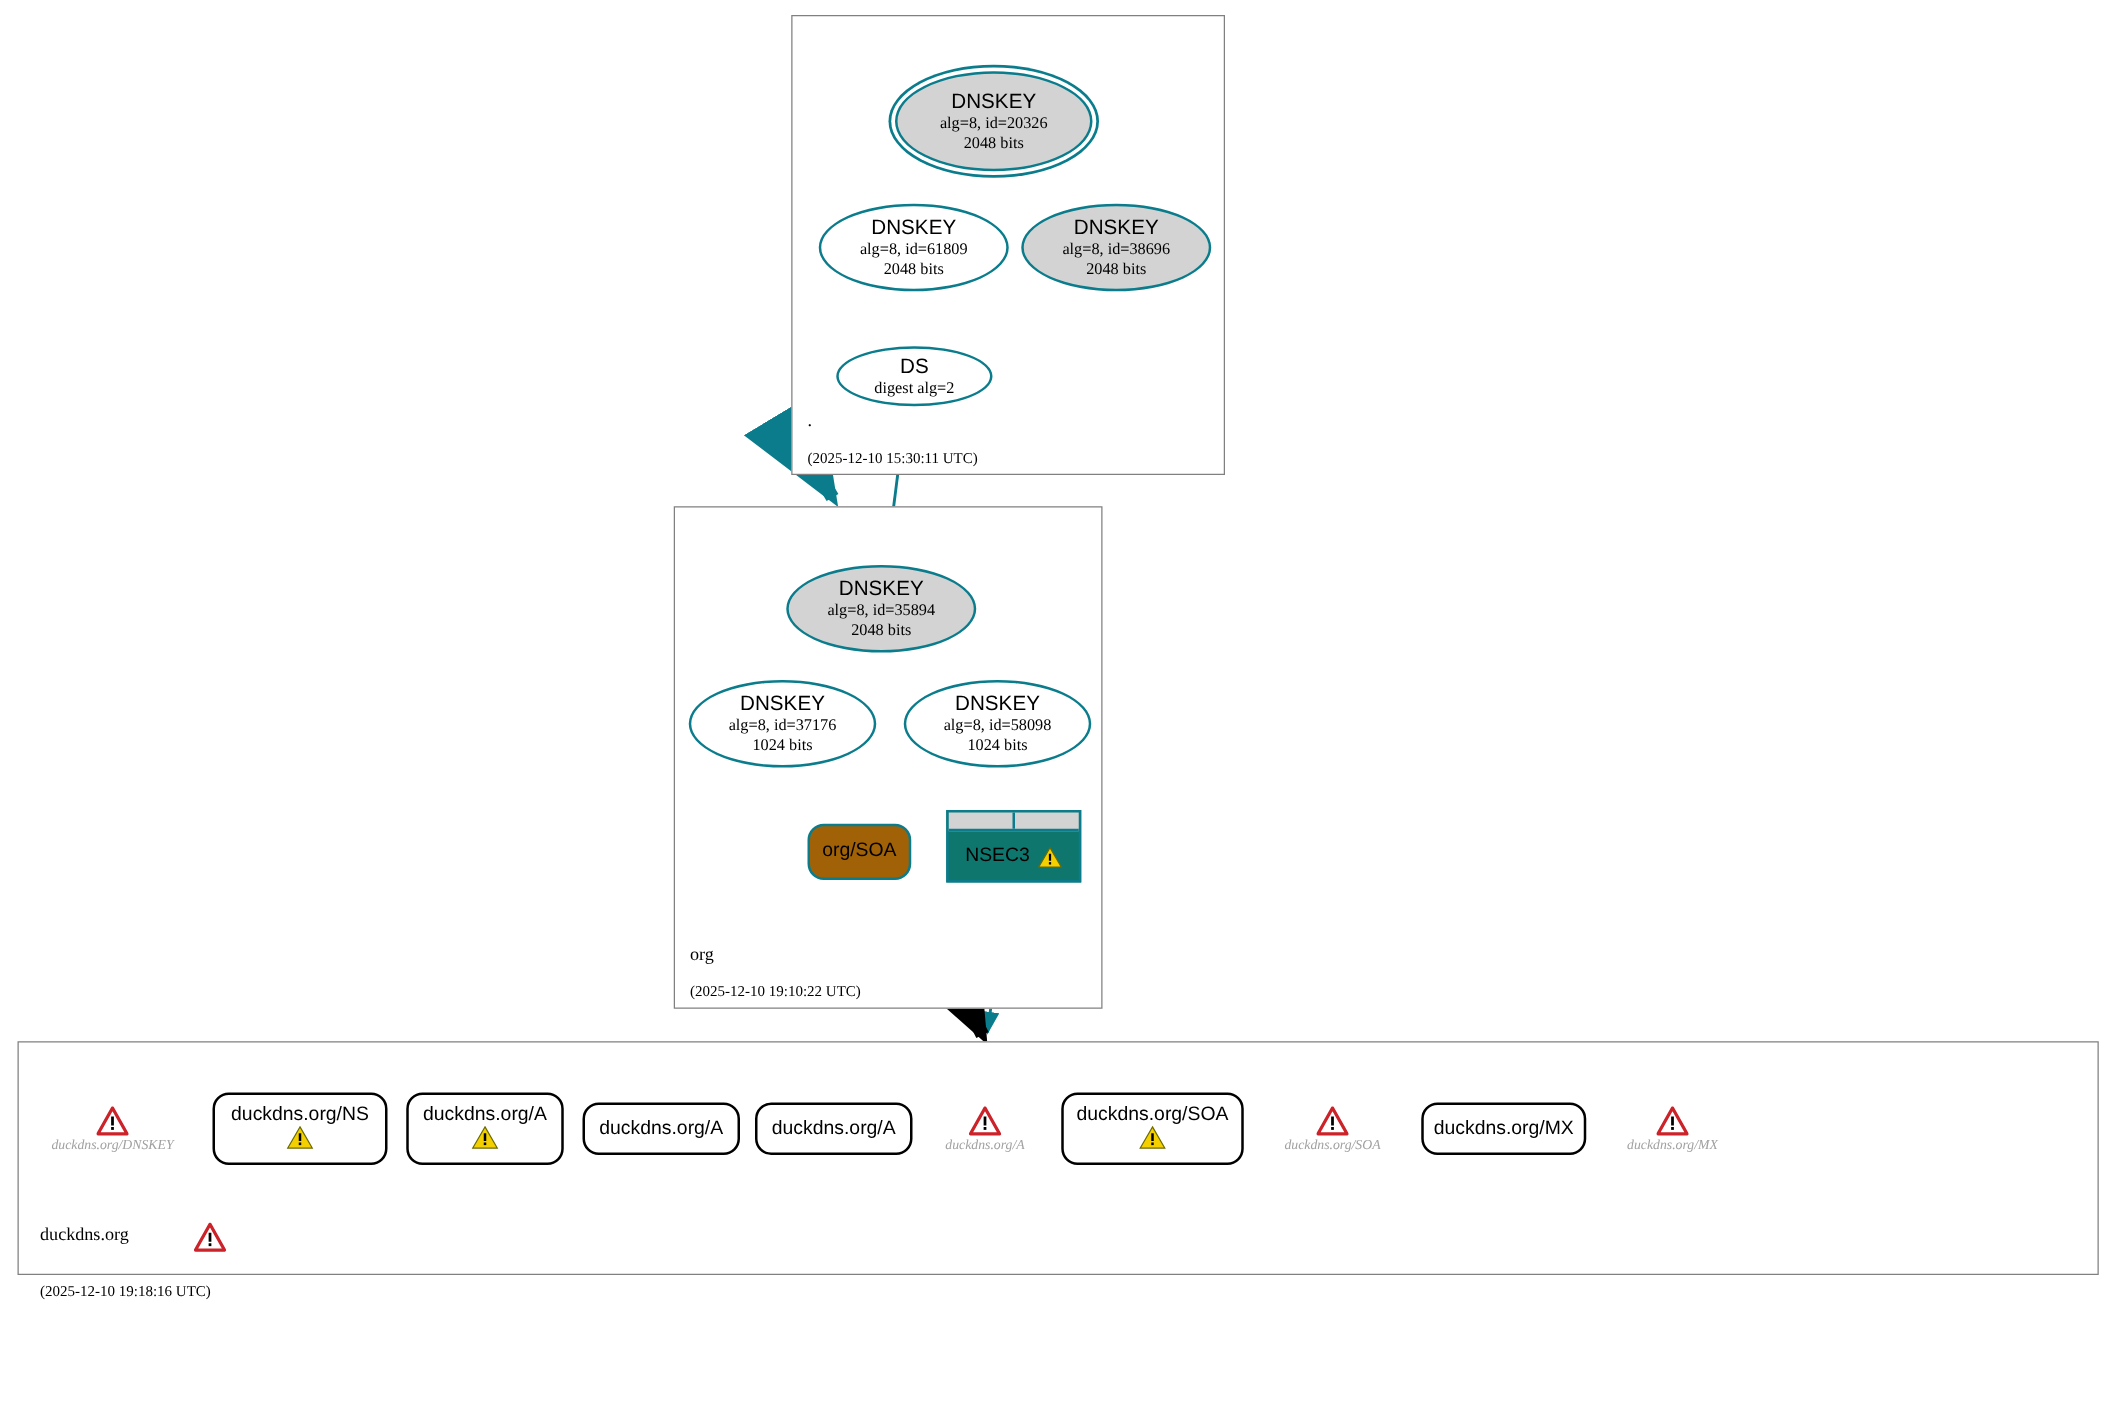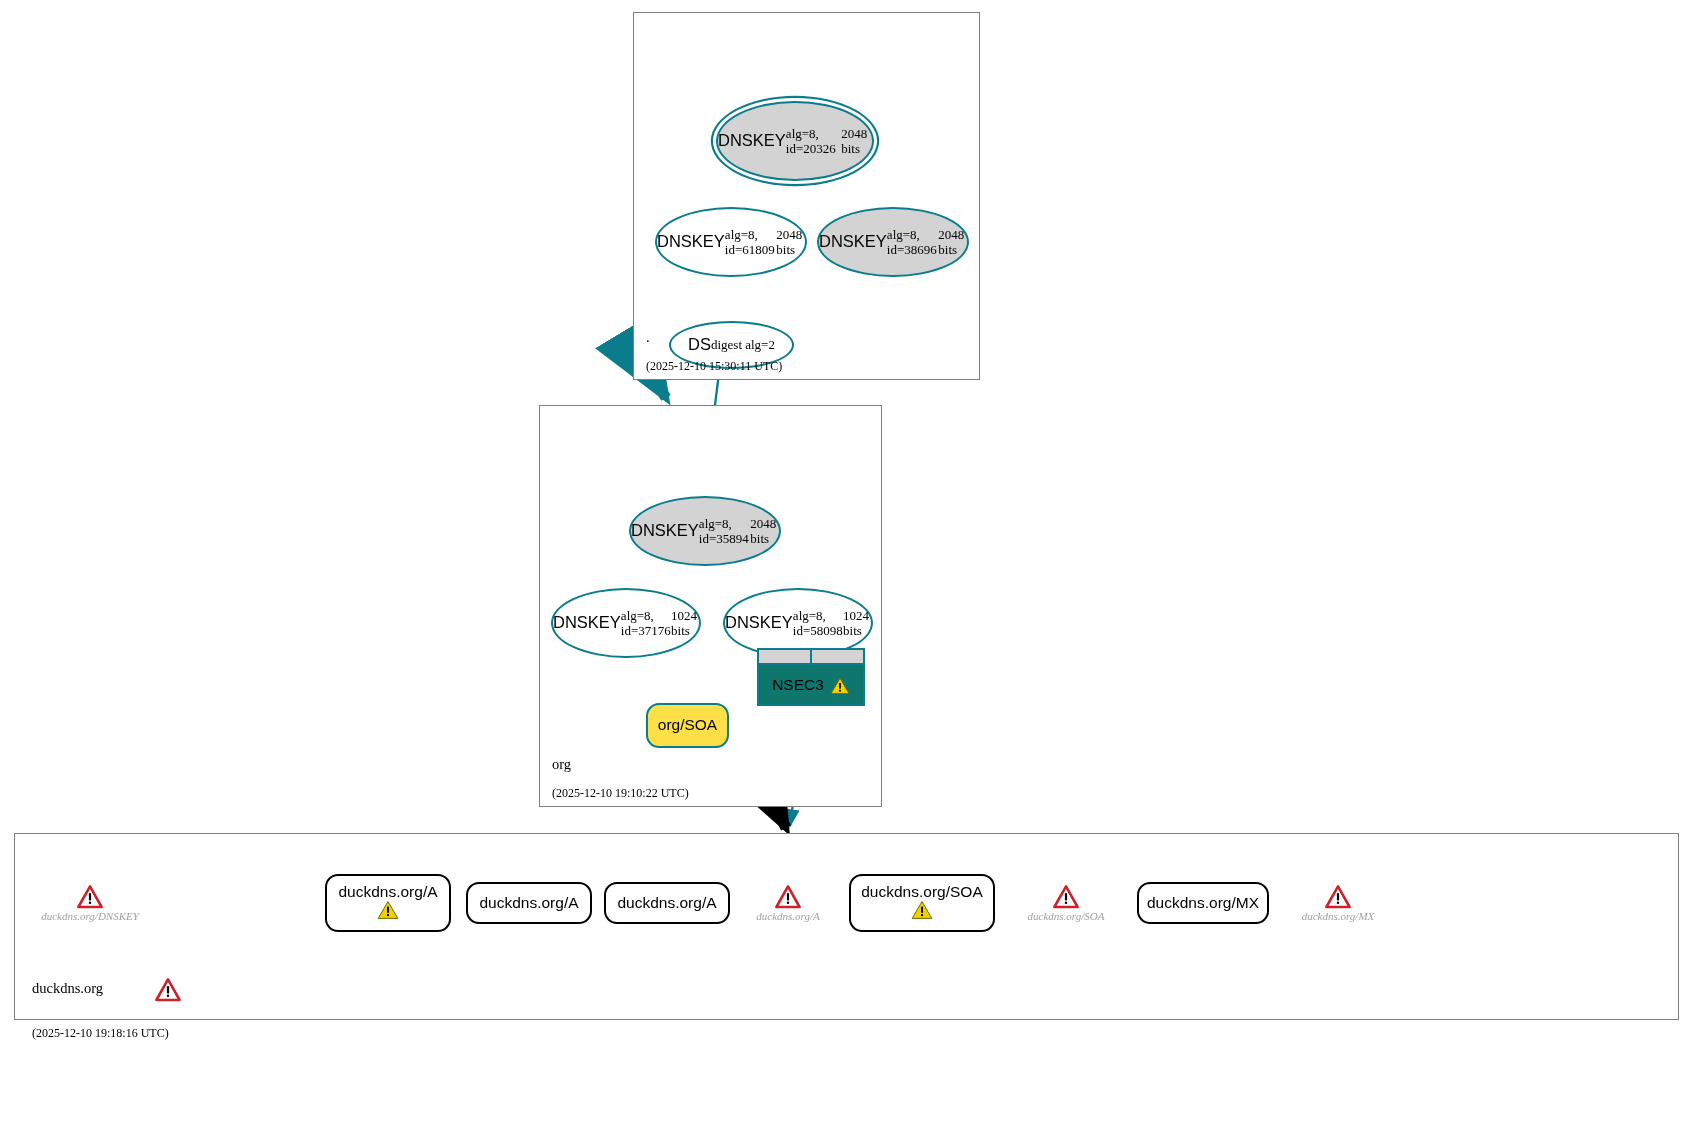--- a/index.html
+++ b/index.html
@@ -2,30 +2,30 @@
 <html><head>
 <meta charset="utf-8">
 <style>
   html,body{margin:0;padding:0;background:#ffffff;}
   body{width:1693px;height:1130px;position:relative;font-family:"Liberation Sans",sans-serif;overflow:hidden;}
 
   #canvas{position:absolute;left:0;top:0;width:1693px;height:1130px;}
 
   .zone-box{position:absolute;border:1px solid #808080;background:#ffffff;box-sizing:border-box;}
 
-  .node{position:absolute;box-sizing:border-box;display:flex;flex-direction:row;align-items:center;justify-content:center;margin-top:44px;}
+  .node{position:absolute;box-sizing:border-box;display:flex;flex-direction:column;align-items:center;justify-content:center;}
 
   .ellipse{border-radius:50%;border:2.2px solid #0a7c8c;background:#ffffff;}
   .ellipse.shaded{background:#d3d3d3;}
   .ellipse.dbl{box-shadow:0 0 0 3px #ffffff, 0 0 0 5.2px #0a7c8c;}
 
   .n-title{font-size:16.5px;color:#000;line-height:1.05;font-family:"Liberation Sans",sans-serif;}
   .n-sub{font-size:13px;color:#000;line-height:1.18;font-family:"Liberation Serif",serif;}
 
-  .rrect{border:2.4px solid #0a7c8c;background:#fde047;border-radius:13px;}
+  .rrect{border:2.4px solid #0a7c8c;background:#a16207;border-radius:13px;}
   .rrect .n-title{font-size:15.5px;}
 
   .nsec3box{border:2.4px solid #0a7c8c;background:#0f766e;box-sizing:border-box;}
   .nsec3-top{height:13px;border-bottom:2.4px solid #0a7c8c;background:#d3d3d3;display:flex;}
   .nsec3-top .cell{flex:1;border-right:2.4px solid #0a7c8c;}
   .nsec3-top .cell:last-child{border-right:none;}
   .nsec3-body{display:flex;align-items:center;justify-content:center;gap:6px;height:calc(100% - 13px);}
   .nsec3-body .n-title{font-size:15.5px;}
 
   .zone-label{position:absolute;font-family:"Liberation Serif",serif;color:#000;}
@@ -164,20 +164,28 @@
 
   <div class="err-node" style="left:24px;top:885px;width:132px;">
     <svg class="icon" width="26" height="24" viewBox="0 0 26 24">
       <path d="M13 1.4 L24.6 22 L1.4 22 Z" fill="#ffffff" stroke="#cc2229" stroke-width="2.6" stroke-linejoin="round"></path>
       <rect x="11.9" y="8.2" width="2.2" height="7.2" fill="#000"></rect>
       <rect x="11.9" y="16.6" width="2.2" height="2.3" fill="#000"></rect>
     </svg>
     <div class="err-lbl">duckdns.org/DNSKEY</div>
   </div>
 
+  <div class="black-rrect" style="left:170px;top:874px;width:140px;height:58px;">
+    <div class="lbl">duckdns.org/NS</div>
+    <svg class="icon" width="22" height="20" viewBox="0 0 22 20" style="margin-top:-1px;">
+      <path d="M11 1.5 L20.8 18.4 L1.2 18.4 Z" fill="#f5d000" stroke="#6b6b00" stroke-width="1"></path>
+      <rect x="10" y="6.6" width="2" height="6.2" fill="#000"></rect>
+      <rect x="10" y="14" width="2" height="2.1" fill="#000"></rect>
+    </svg>
+  </div>
 
   <div class="black-rrect" style="left:325px;top:874px;width:126px;height:58px;">
     <div class="lbl">duckdns.org/A</div>
     <svg class="icon" width="22" height="20" viewBox="0 0 22 20" style="margin-top:-1px;">
       <path d="M11 1.5 L20.8 18.4 L1.2 18.4 Z" fill="#f5d000" stroke="#6b6b00" stroke-width="1"></path>
       <rect x="10" y="6.6" width="2" height="6.2" fill="#000"></rect>
       <rect x="10" y="14" width="2" height="2.1" fill="#000"></rect>
     </svg>
   </div>
 

